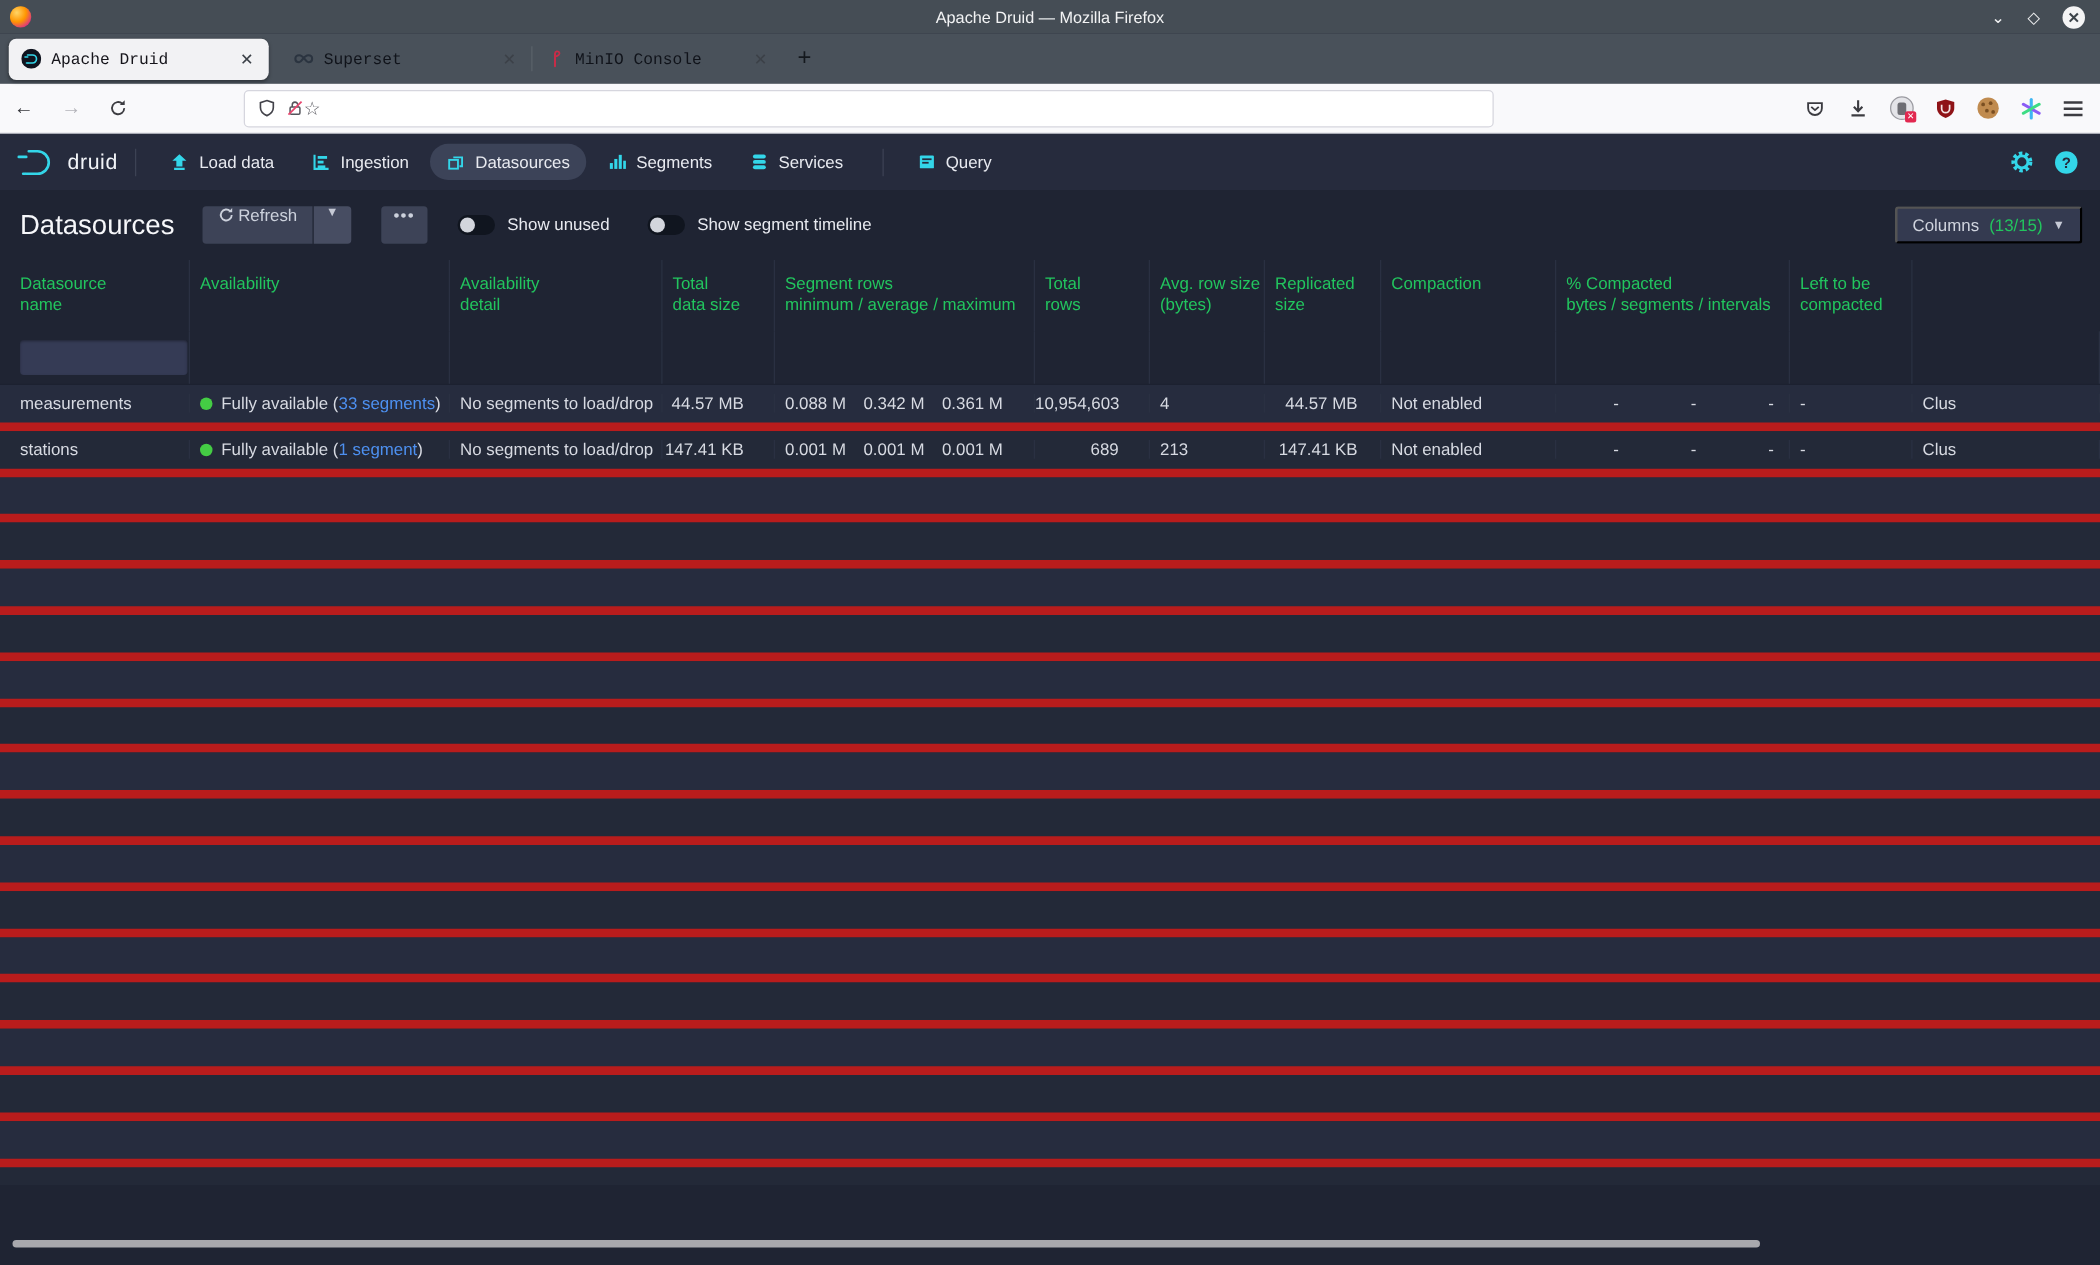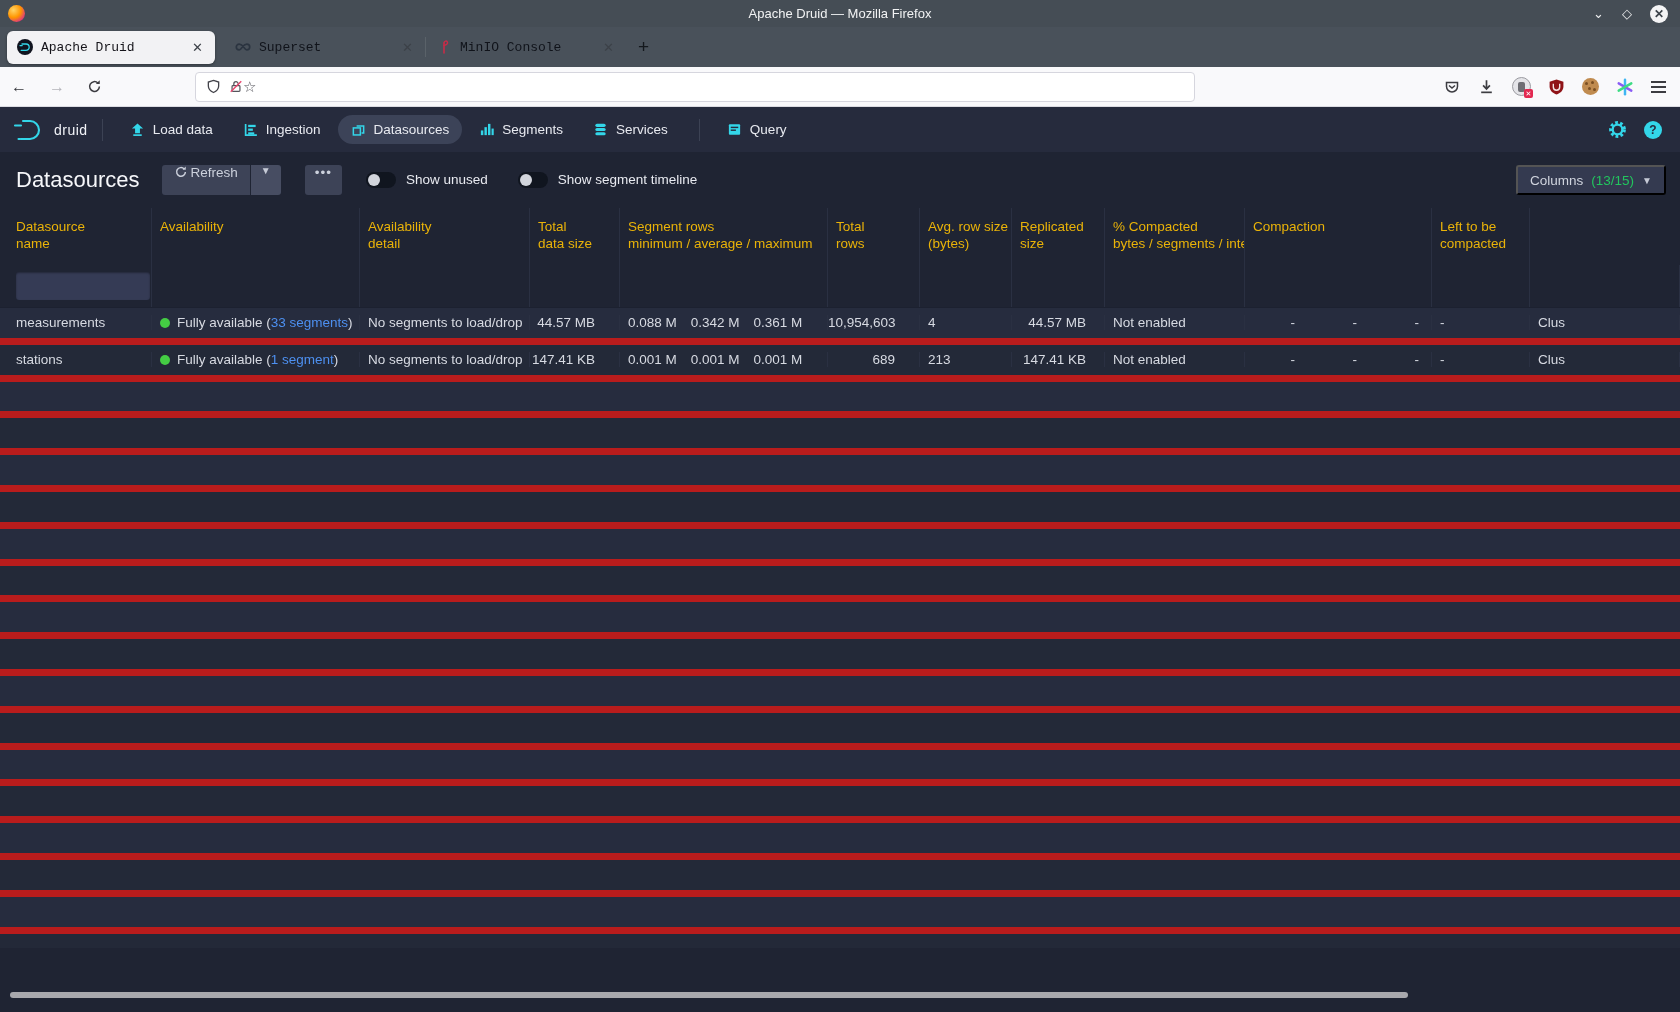--- a/index.html
+++ b/index.html
@@ -42,21 +42,21 @@
   .ext-badge { position:absolute; right:-3px; bottom:-3px; width:9px; height:9px; background:#e22850; border-radius:2px;
                color:#fff; font-size:7px; line-height:9px; text-align:center; }
   .cookie { width:17px; height:17px; border-radius:50%; background:#c08b4f; position:relative; }
   .cookie i { position:absolute; width:3px; height:3px; border-radius:50%; background:#7a4f22; }
   .hamburger { display:flex; flex-direction:column; gap:3px; }
   .hamburger i { width:15px; height:2px; background:#3c3c41; }
 
   
   .druid-nav { height:45px; background:#262b3d; display:flex; align-items:center; padding:0 12px; }
   .brand { display:flex; align-items:center; gap:8px; }
-  .brand-text { color:#f2f4f8; font-size:14px; font-weight:300; letter-spacing:.5px; }
+  .brand-text { color:#f2f4f8; font-size:17px; font-weight:300; letter-spacing:.5px; }
   .nav-divider { width:1px; height:22px; background:#3c4254; margin:0 14px; }
   .nav-item { display:flex; align-items:center; gap:8px; color:#e8eaf0; font-size:13.5px;
               padding:7px 13px; border-radius:16px; margin-right:4px; }
   .nav-item.active { background:#3c4358; }
   .nav-right { margin-left:auto; display:flex; align-items:center; gap:16px; padding-right:6px; }
   .help-circle { width:18px; height:18px; border-radius:50%; background:#33d6e9; color:#262b3d;
                  font-size:12px; font-weight:bold; display:flex; align-items:center; justify-content:center; }
 
   
   .page-header { height:56px; display:flex; align-items:center; padding:0 14px 0 16px; }
@@ -73,21 +73,21 @@
   .switch .knob { position:absolute; left:2px; top:2px; width:12px; height:12px; border-radius:50%; background:#d2d5dc; }
   .toggle-label { color:#e8eaf0; font-size:13.5px; }
   .columns-btn { margin-left:auto; background:#343a50; height:30px; border-radius:3px; display:flex;
                  align-items:center; gap:8px; padding:0 12px; font-size:13.5px; color:#d0d4de; }
   .columns-count { color:#22c55e; }
 
   
   .dtable { --cols:152px 208px 170px 90px 208px 92px 92px 93px 140px 187px 98px 150px; }
   .t-row { display:grid; grid-template-columns:var(--cols); }
   .t-row .cell { border-right:1px solid #2a3042; overflow:hidden; white-space:nowrap; }
-  .t-head { height:57px; color:#eab308; font-size:13.5px; line-height:17px; }
+  .t-head { height:57px; color:#22c55e; font-size:13.5px; line-height:17px; }
   .t-head .cell { padding:10px 6px 0 8px; }
   .t-head .cell:first-child { padding-left:16px; }
   .t-filter { height:43px; align-items:center; border-bottom:1px solid #1c2130; }
   .t-filter .cell { height:100%; display:flex; align-items:center; }
   .filter-input { width:134px; height:28px; margin-left:16px; background:#353b55; border:none; border-radius:3px;
                   box-shadow:inset 0 1px 2px rgba(0,0,0,.35); }
   .t-data, .t-empty { height:36.8px; align-items:center; font-size:13.5px; color:#d7dae2;
                       border-bottom:7px solid #b91c1c; }
   .t-data { display:grid; }
   .row-odd { background:#262c3e; }
@@ -355,26 +355,26 @@
         </div>
       <div class="cell">
           <div>Avg. row size</div>
           <div>(bytes)</div>
         </div>
       <div class="cell">
           <div>Replicated</div>
           <div>size</div>
         </div>
       <div class="cell">
+          <div>Compaction</div>
+          <div></div>
+        </div>
+      <div class="cell">
           <div>% Compacted</div>
           <div>bytes / segments / intervals</div>
-        </div>
-      <div class="cell">
-          <div>Compaction</div>
-          <div></div>
         </div>
       <div class="cell">
           <div>Left to be</div>
           <div>compacted</div>
         </div>
     </div>
 
     <div class="t-row t-filter">
       <div class="cell">
           <input class="filter-input" style="">

